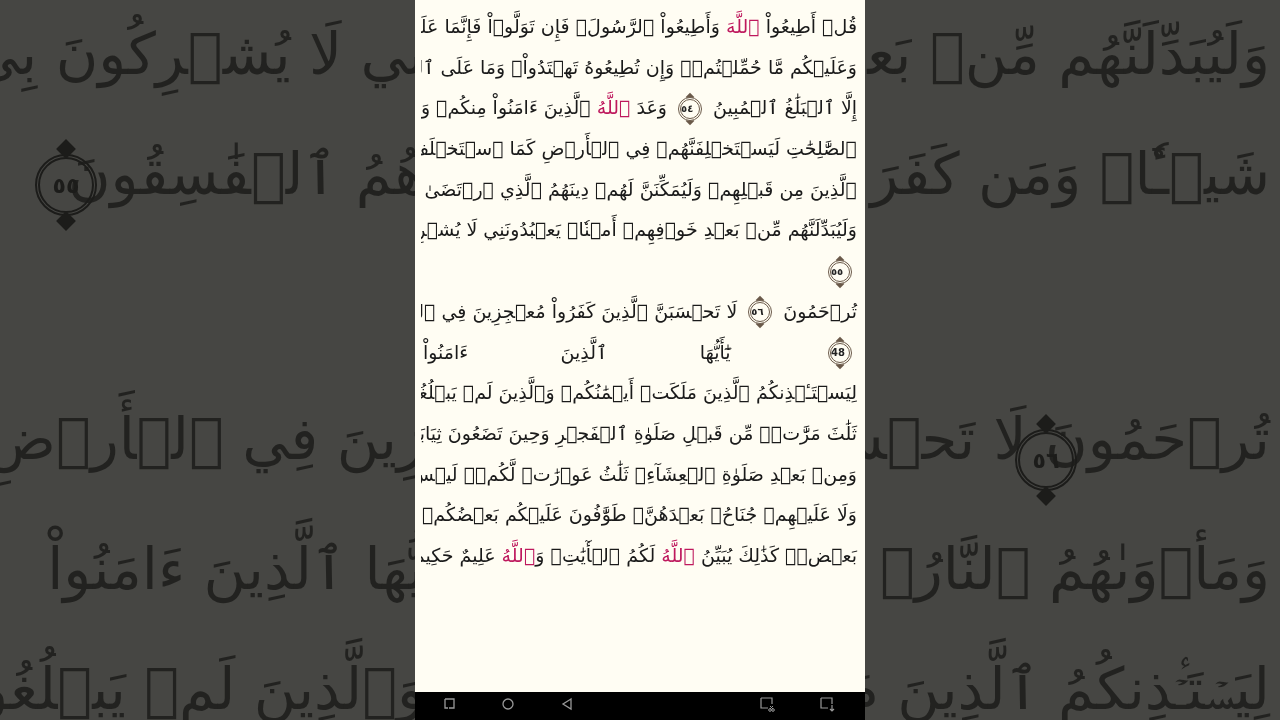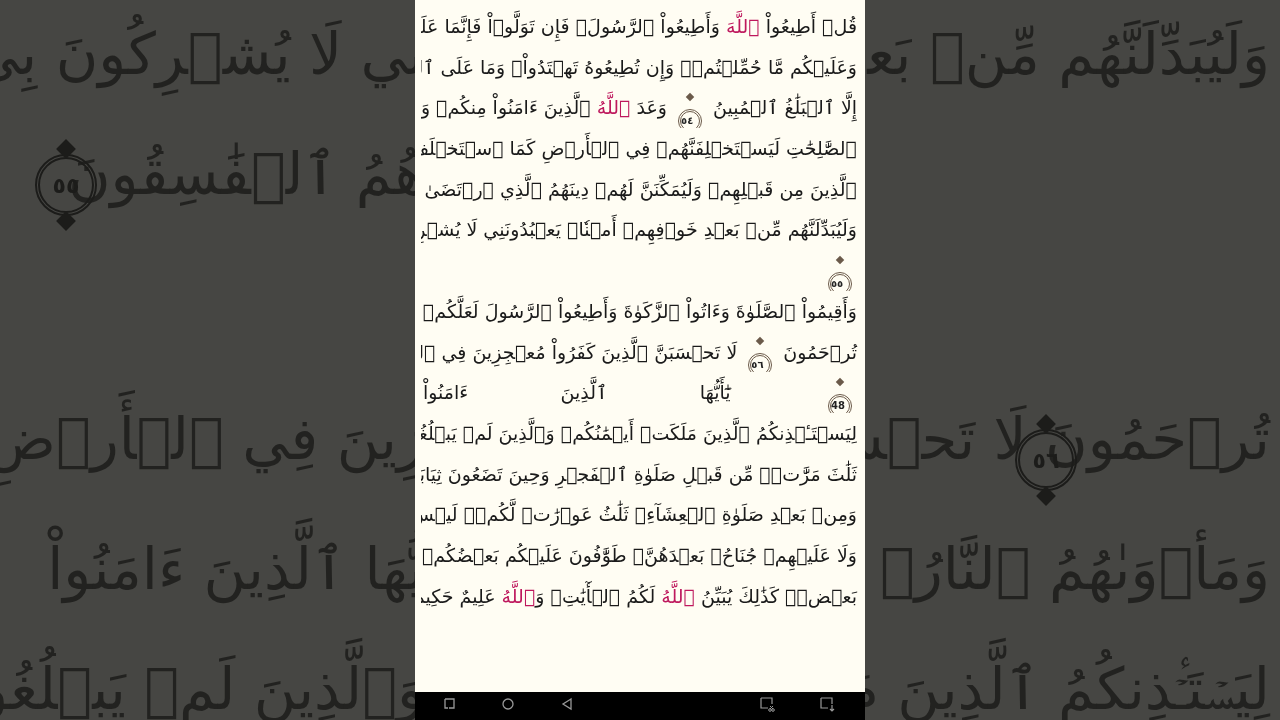--- a/index.html
+++ b/index.html
@@ -52,21 +52,21 @@
     font-family:"DejaVu Sans", sans-serif;
     font-size:19px; color:#1a1a1a; white-space:nowrap; overflow:hidden;
     padding:0 2px;
   }
   .allah { color:#be185d; }
   .ayah-marker {
     display:inline-block; vertical-align:middle; position:relative;
     width:26px; height:30px; margin:0 4px;
   }
   .ayah-marker .ring {
-    position:absolute; left:1px; top:15px; width:24px; height:24px; border-radius:50%;
+    position:absolute; left:1px; top:3px; width:24px; height:24px; border-radius:50%;
     border:3px double #6b5a4a; box-sizing:border-box; background:#fffdf3;
     font-size:10px; line-height:18px; text-align:center; color:#222; font-weight:bold;
     direction:ltr;
   }
   .ayah-marker .dot-top, .ayah-marker .dot-bot {
     position:absolute; left:10px; width:6px; height:6px; background:#6b5a4a; transform:rotate(45deg);
   }
   .ayah-marker .dot-top { top:0; }
   .ayah-marker .dot-bot { bottom:0; }
 
@@ -88,38 +88,38 @@
     <div class="bg-line" style="top: 140px;">هُمُ ٱلۡفَٰسِقُونَ</div>
     <div class="bg-marker" style="left: 30px; top: 142px;">
       <div class="ring">٥٥</div>
     </div>
     <div class="bg-line" style="top: 405px;">زِينَ فِي ٱلۡأَرۡضِۚ</div>
     <div class="bg-line" style="top: 535px;">يُّهَا ٱلَّذِينَ ءَامَنُواْ</div>
     <div class="bg-line" style="top: 655px;">وَٱلَّذِينَ لَمۡ يَبۡلُغُواْ ٱلۡحُلُمَ مِنكُمۡ</div>
   </div>
 <div class="bg-side bg-right">
     <div class="bg-line" style="top: 20px;">وَلَيُبَدِّلَنَّهُم مِّنۢ بَعۡدِ</div>
+    <div class="bg-line" style="top: 140px;">شَيۡـٔٗاۚ وَمَن كَفَرَ</div>
     <div class="bg-line" style="top: 405px;">تُرۡحَمُونَ لَا تَحۡسَ</div>
     <div class="bg-marker" style="left: 145px; top: 417px;">
       <div class="ring">٥٦</div>
     </div>
     <div class="bg-line" style="top: 535px;">وَمَأۡوَىٰهُمُ ٱلنَّارُۖ وَلَبِ</div>
     <div class="bg-line" style="top: 655px;">لِيَسۡتَـٔۡذِنكُمُ ٱلَّذِينَ مَ</div>
   </div>
 
 <div class="phone">
   <div class="page" id="mushaf-page">
       <div class="line"><span>قُلۡ أَطِيعُواْ </span><span class="allah">ٱللَّهَ</span><span> وَأَطِيعُواْ ٱلرَّسُولَۖ فَإِن تَوَلَّوۡاْ فَإِنَّمَا عَلَيۡهِ مَا حُمِّلَ</span></div>
       <div class="line"><span>وَعَلَيۡكُم مَّا حُمِّلۡتُمۡۖ وَإِن تُطِيعُوهُ تَهۡتَدُواْۚ وَمَا عَلَى ٱلرَّسُولِ</span></div>
       <div class="line"><span>إِلَّا ٱلۡبَلَٰغُ ٱلۡمُبِينُ </span><span class="ayah-marker"><span class="dot-top"></span><span class="dot-bot"></span><span class="ring">٥٤</span></span><span> وَعَدَ </span><span class="allah">ٱللَّهُ</span><span> ٱلَّذِينَ ءَامَنُواْ مِنكُمۡ وَعَمِلُواْ</span></div>
       <div class="line"><span>ٱلصَّٰلِحَٰتِ لَيَسۡتَخۡلِفَنَّهُمۡ فِي ٱلۡأَرۡضِ كَمَا ٱسۡتَخۡلَفَ</span></div>
       <div class="line"><span>ٱلَّذِينَ مِن قَبۡلِهِمۡ وَلَيُمَكِّنَنَّ لَهُمۡ دِينَهُمُ ٱلَّذِي ٱرۡتَضَىٰ لَهُمۡ</span></div>
       <div class="line"><span>وَلَيُبَدِّلَنَّهُم مِّنۢ بَعۡدِ خَوۡفِهِمۡ أَمۡنٗاۚ يَعۡبُدُونَنِي لَا يُشۡرِكُونَ بِي</span></div>
       <div class="line"><span class="ayah-marker"><span class="dot-top"></span><span class="dot-bot"></span><span class="ring">٥٥</span></span></div>
-      <div class="line"><span>وَأَقِيمُواْ ٱلصَّلَوٰةَ وَءَاتُواْ ٱلزَّكَوٰةَ وَأَطِيعُواْ ٱلرَّسُولَ لَعَلَّكُمۡ</span></div>
       <div class="line"><span>تُرۡحَمُونَ </span><span class="ayah-marker"><span class="dot-top"></span><span class="dot-bot"></span><span class="ring">٥٦</span></span><span> لَا تَحۡسَبَنَّ ٱلَّذِينَ كَفَرُواْ مُعۡجِزِينَ فِي ٱلۡأَرۡضِۚ</span></div>
       <div class="line"><span class="ayah-marker"><span class="dot-top"></span><span class="dot-bot"></span><span class="ring">48</span></span><span> يَٰٓأَيُّهَا ٱلَّذِينَ ءَامَنُواْ</span></div>
       <div class="line"><span>لِيَسۡتَـٔۡذِنكُمُ ٱلَّذِينَ مَلَكَتۡ أَيۡمَٰنُكُمۡ وَٱلَّذِينَ لَمۡ يَبۡلُغُواْ ٱلۡحُلُمَ مِنكُمۡ</span></div>
       <div class="line"><span>ثَلَٰثَ مَرَّٰتٖۚ مِّن قَبۡلِ صَلَوٰةِ ٱلۡفَجۡرِ وَحِينَ تَضَعُونَ ثِيَابَكُم مِّنَ ٱلظَّهِيرَةِ</span></div>
       <div class="line"><span>وَمِنۢ بَعۡدِ صَلَوٰةِ ٱلۡعِشَآءِۚ ثَلَٰثُ عَوۡرَٰتٖ لَّكُمۡۚ لَيۡسَ عَلَيۡكُمۡ</span></div>
       <div class="line"><span>وَلَا عَلَيۡهِمۡ جُنَاحُۢ بَعۡدَهُنَّۚ طَوَّٰفُونَ عَلَيۡكُم بَعۡضُكُمۡ عَلَىٰ</span></div>
       <div class="line"><span>بَعۡضٖۚ كَذَٰلِكَ يُبَيِّنُ </span><span class="allah">ٱللَّهُ</span><span> لَكُمُ ٱلۡأٓيَٰتِۗ وَ</span><span class="allah">ٱللَّهُ</span><span> عَلِيمٌ حَكِيمٞ </span></div>
     </div>
   <div class="navbar" id="navbar">
       <div class="nav-btn" style="left: 24px;">

